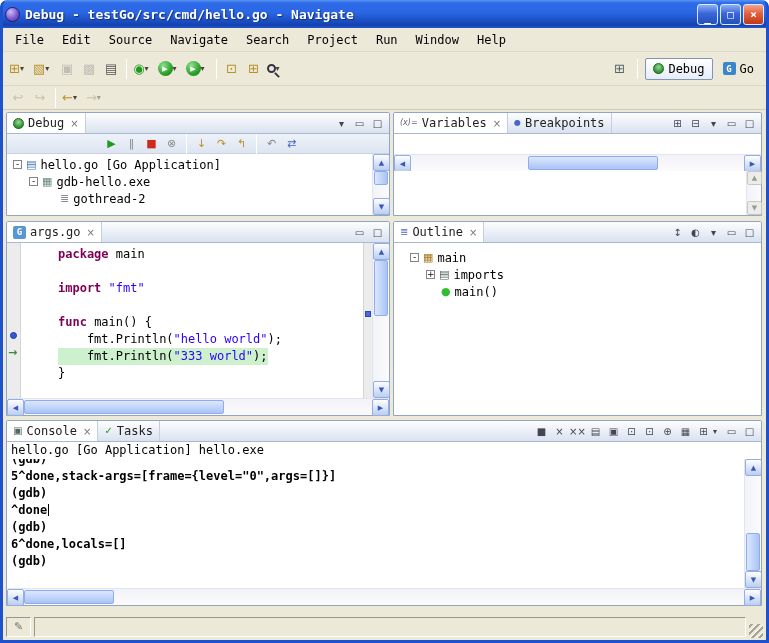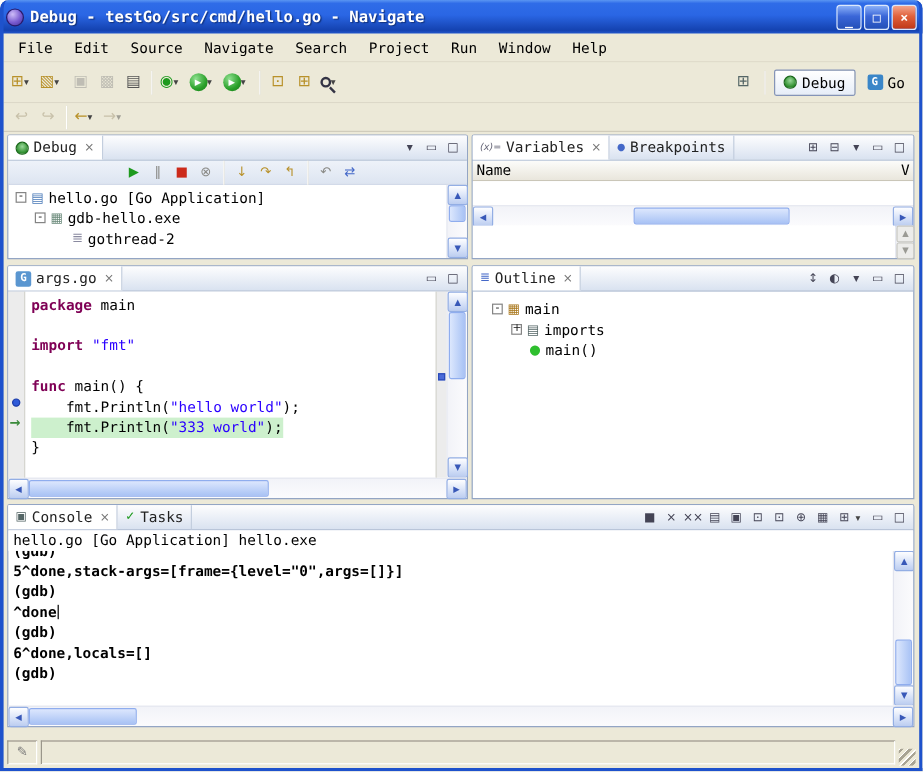--- a/index.html
+++ b/index.html
@@ -113,21 +113,21 @@
   .sbv.mini .sbtn { width: 15px; height: 14px; }
 
   
   .edwrap { flex: 1; display: flex; min-height: 0; }
   .gutter { width: 14px; flex: none; background: #ececec; border-right: 1px solid #d6d6d0; position: relative; }
   .gmark-bp { position: absolute; left: 3px; top: 89px; width: 7px; height: 7px; border-radius: 50%;
     background: #2f5bd8; border: 1px solid #1a3aa8; }
   .gmark-ip { position: absolute; left: 1px; top: 103px; font-size: 11px; font-weight: bold; color: #3a8a3a;
     font-family: "DejaVu Sans", sans-serif; }
   .codearea { flex: 1; background: #fff; padding: 3px 0 0 5px; overflow: hidden; }
-  .cl { height: 17px; line-height: 17px; white-space: pre; }
+  .cl { height: 17px; line-height: 17px; white-space: pre; margin-left: 32px; }
   .band { display: inline-block; min-height: 17px; }
   .cl.hl .band { background: #cdf0cd; }
   .kw { color: #7f0055; font-weight: bold; }
   .str { color: #2a00ff; }
   .pl { color: #000; }
   .ruler { width: 9px; flex: none; background: #ececec; border-left: 1px solid #d6d6d0; position: relative; }
   .rmark { position: absolute; top: 44%; left: 1px; width: 6px; height: 6px; background: #4a6ad8; border: 1px solid #2a4ab8; }
 
   
   .conhdr { height: 17px; min-height: 17px; background: #fff; padding: 1px 0 0 4px; white-space: nowrap;
@@ -329,24 +329,20 @@
       </span>
       <span class="tabbar-spacer"></span>
       <span class="vtools">
         <span class="vbtn c-slate">⊞</span>
         <span class="vbtn c-slate">⊟</span>
         <span class="vbtn">▾</span>
         <span class="vbtn">▭</span>
         <span class="vbtn">□</span>
       </span>
     </div>
-    <div class="colhdr">
-      <span>Name</span>
-      <span>V</span>
-    </div>
     <div class="vartable"></div>
     <div class="sbh">
       <span class="sbtn">◀</span>
       <span class="strack">
           <span class="sthumb-h" style="left:35%;width:130px"></span>
         </span>
       <span class="sbtn">▶</span>
     </div>
     <div class="detail">
       <div class="detail-text"></div>

